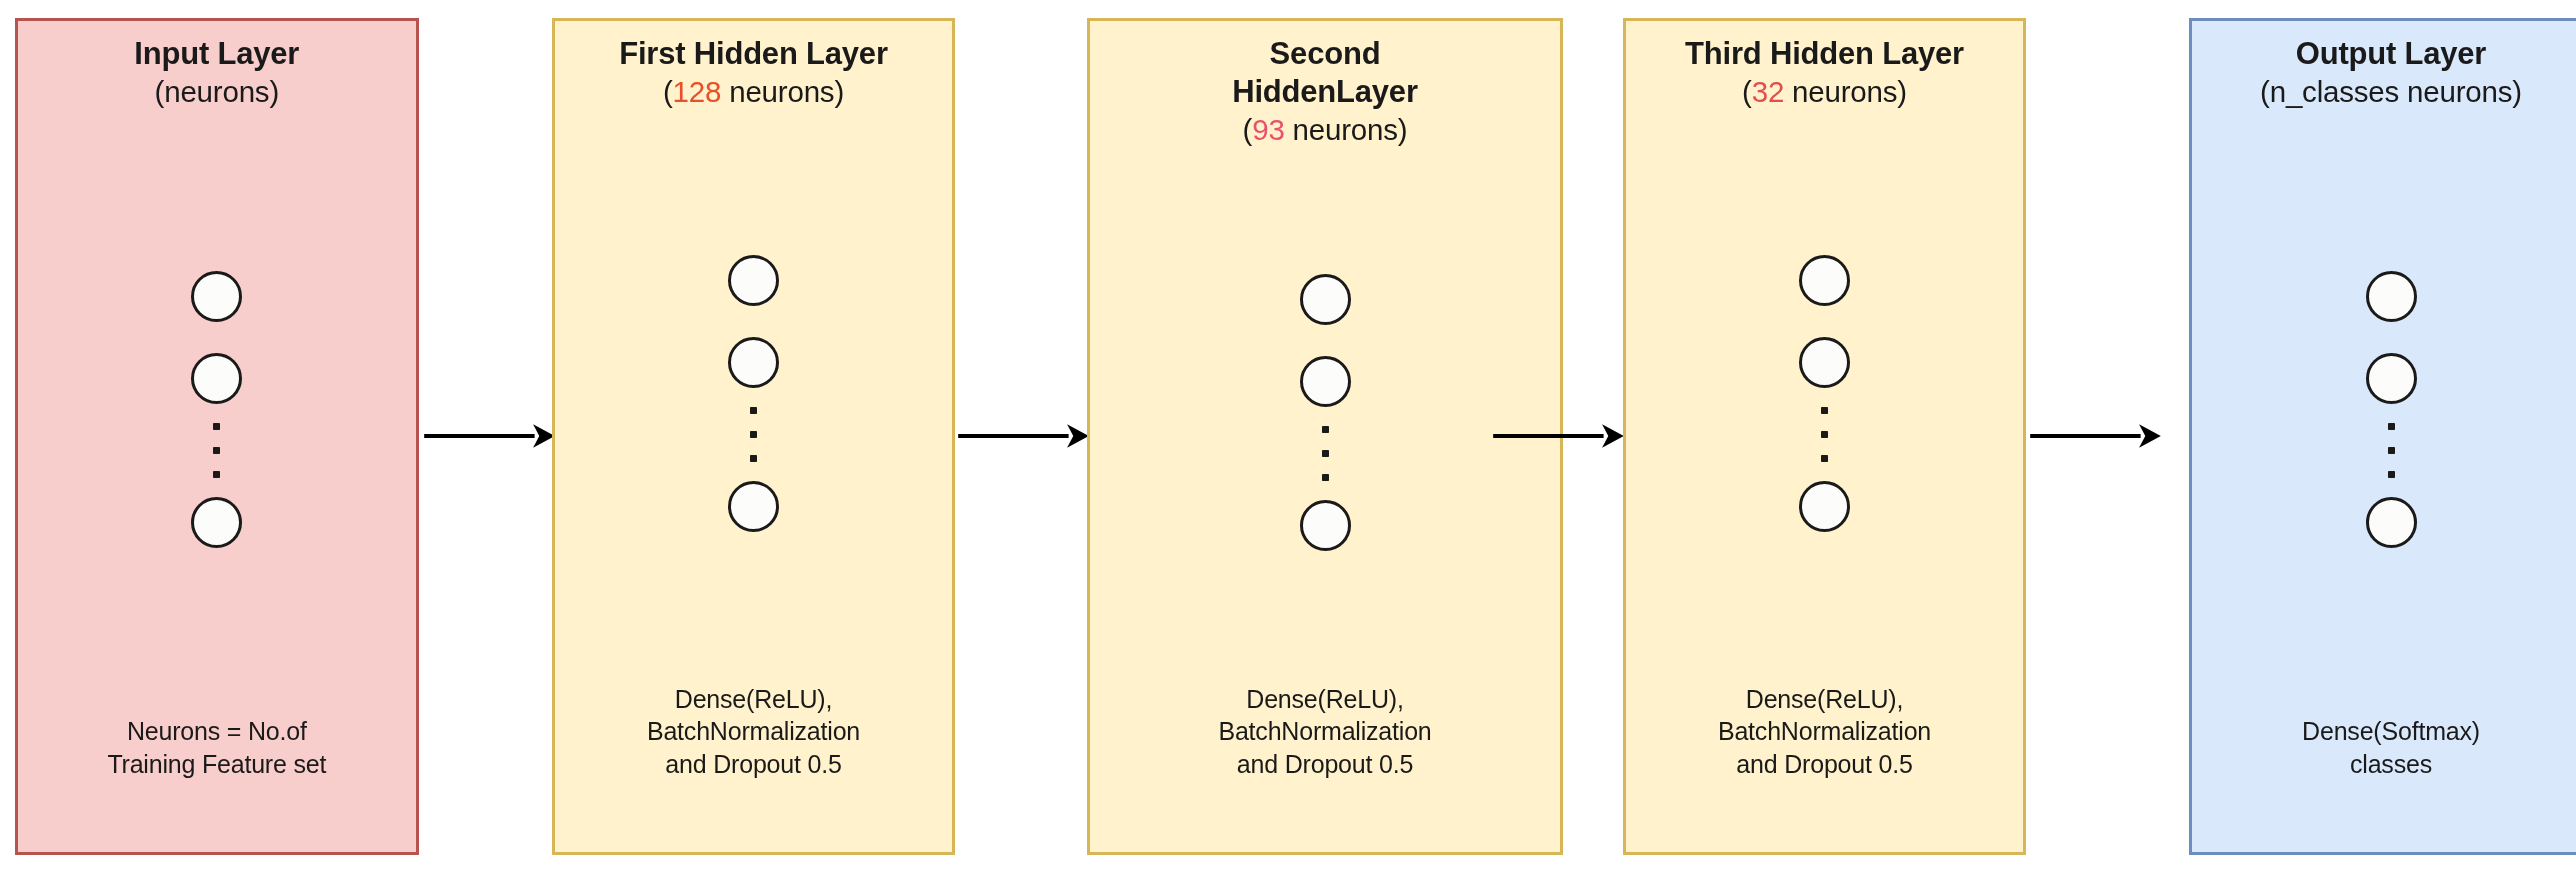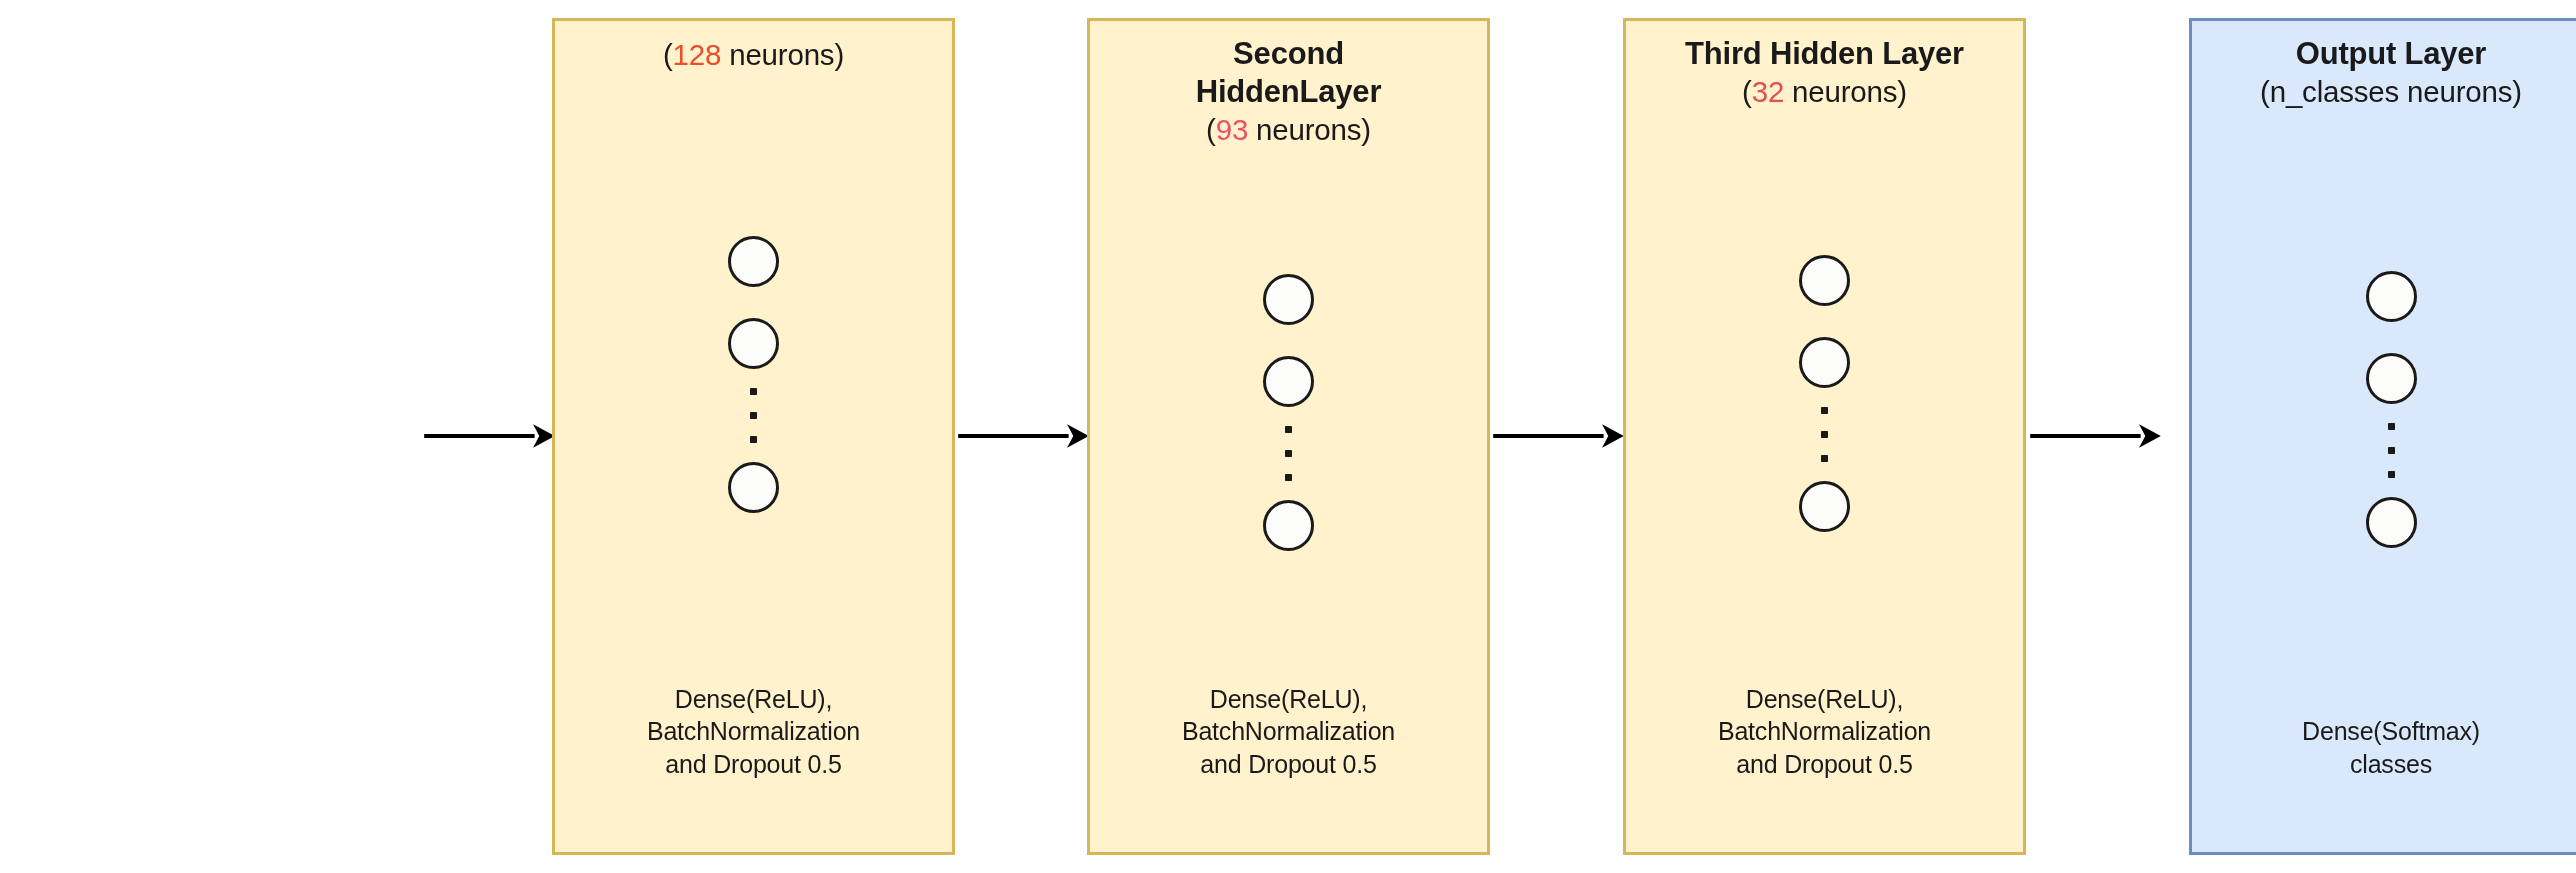--- a/index.html
+++ b/index.html
@@ -113,31 +113,56 @@
     top: 422px;
     height: 28px;
   }
   .arrow svg { display: block; }
 </style>
 </head>
 <body>
 
 <div id="canvas">
 
+  <div class="layer-box pink" style="left:14.8px; width:404px;">
+
+    <div class="layer-header">
+      <div class="layer-title">Input Layer</div>
+      <div class="layer-subtitle">(neurons)</div>
+    </div>
+
+    <div class="neuron-stack">
+      <div class="neuron"></div>
+      <div class="neuron-gap"></div>
+      <div class="neuron"></div>
+      <div class="vdots">
+        <span></span>
+          <span></span>
+          <span></span>
+      </div>
+      <div class="neuron"></div>
+    </div>
+
+    <div class="layer-footer">
+      <div>Neurons = No.of</div>
+      <div>Training Feature set</div>
+    </div>
+  </div>
 
   <div class="arrow" style="left:424px; width:131px;">
     <svg width="131" height="28" viewBox="0 0 168 36">
       <line x1="0" y1="18" x2="142" y2="18" stroke="#000000" stroke-width="5"></line>
       <polygon points="140,3 168,18 140,33 148,18" fill="#000000"></polygon>
     </svg>
   </div>
 
   <div class="layer-box yellow" style="left:552px; width:403px;">
 
     <div class="layer-header">
+      <div class="layer-title">First Hidden Layer</div>
       <div class="layer-subtitle">
         <span>(</span><span class="count-accent">128</span><span> neurons)</span>
       </div>
     </div>
 
     <div class="neuron-stack">
       <div class="neuron"></div>
       <div class="neuron-gap"></div>
       <div class="neuron"></div>
       <div class="vdots">
@@ -155,21 +180,21 @@
     </div>
   </div>
 
   <div class="arrow" style="left:958px; width:131px;">
     <svg width="131" height="28" viewBox="0 0 168 36">
       <line x1="0" y1="18" x2="142" y2="18" stroke="#000000" stroke-width="5"></line>
       <polygon points="140,3 168,18 140,33 148,18" fill="#000000"></polygon>
     </svg>
   </div>
 
-  <div class="layer-box yellow" style="left:1087px; width:403px;">
+  <div class="layer-box yellow" style="left:1087px; width:476px;">
 
     <div class="layer-header">
       <div class="layer-title">Second</div>
       <div class="layer-title">HiddenLayer</div>
       <div class="layer-subtitle">
         <span>(</span><span class="count-accent pinkish">93</span><span> neurons)</span>
       </div>
     </div>
 
     <div class="neuron-stack">

